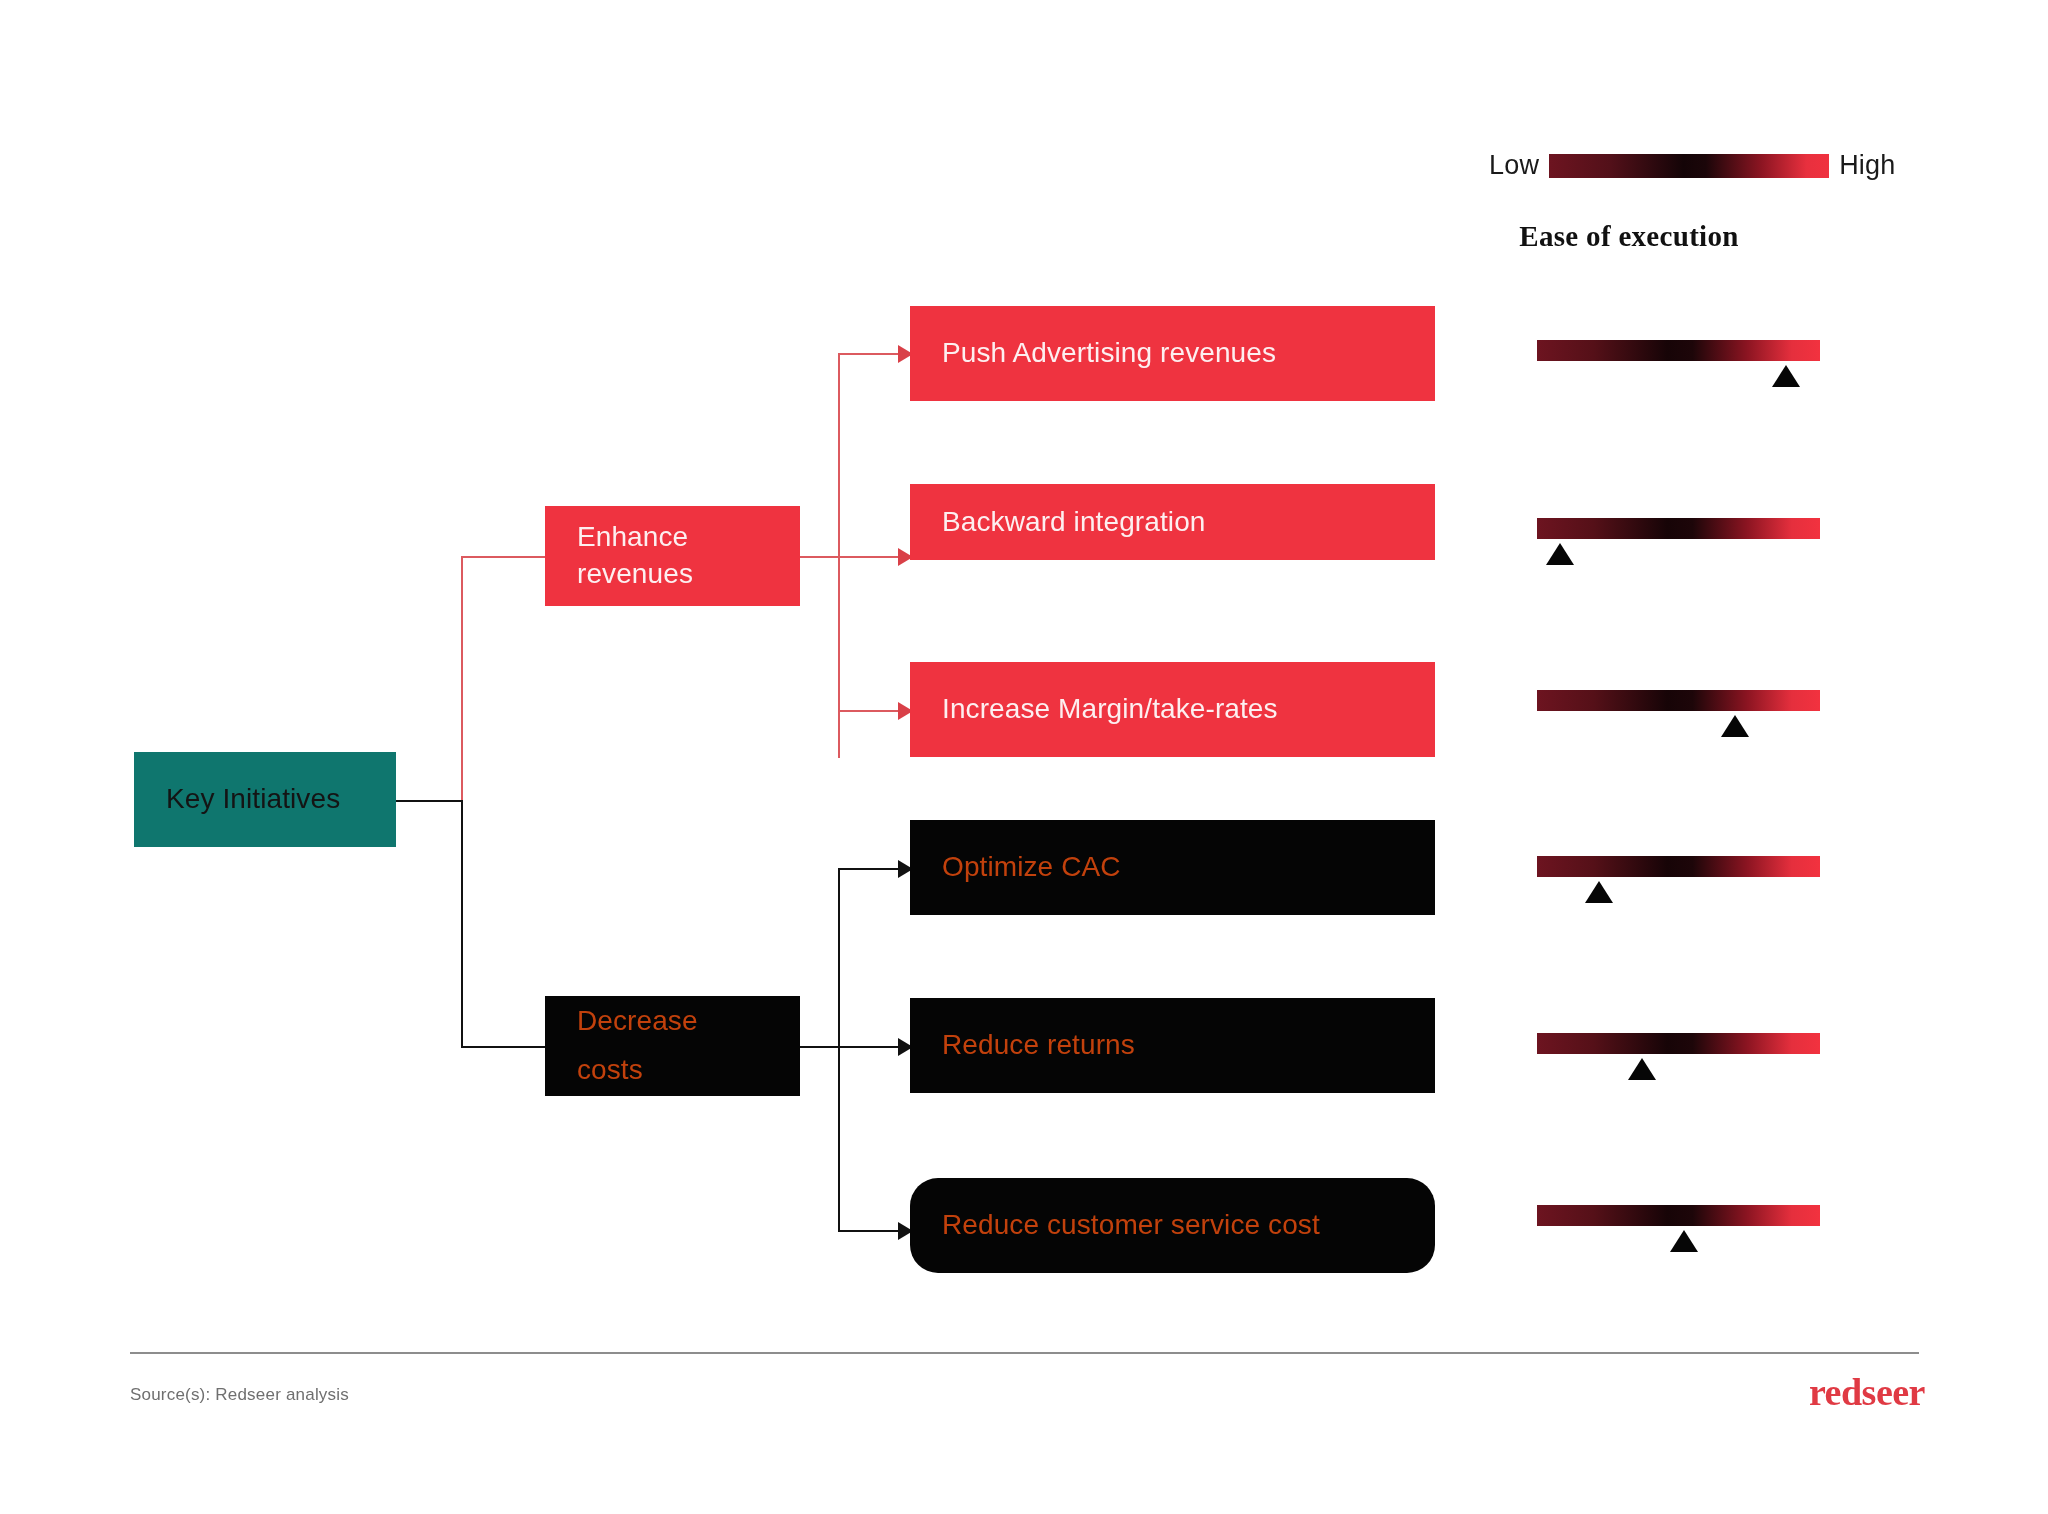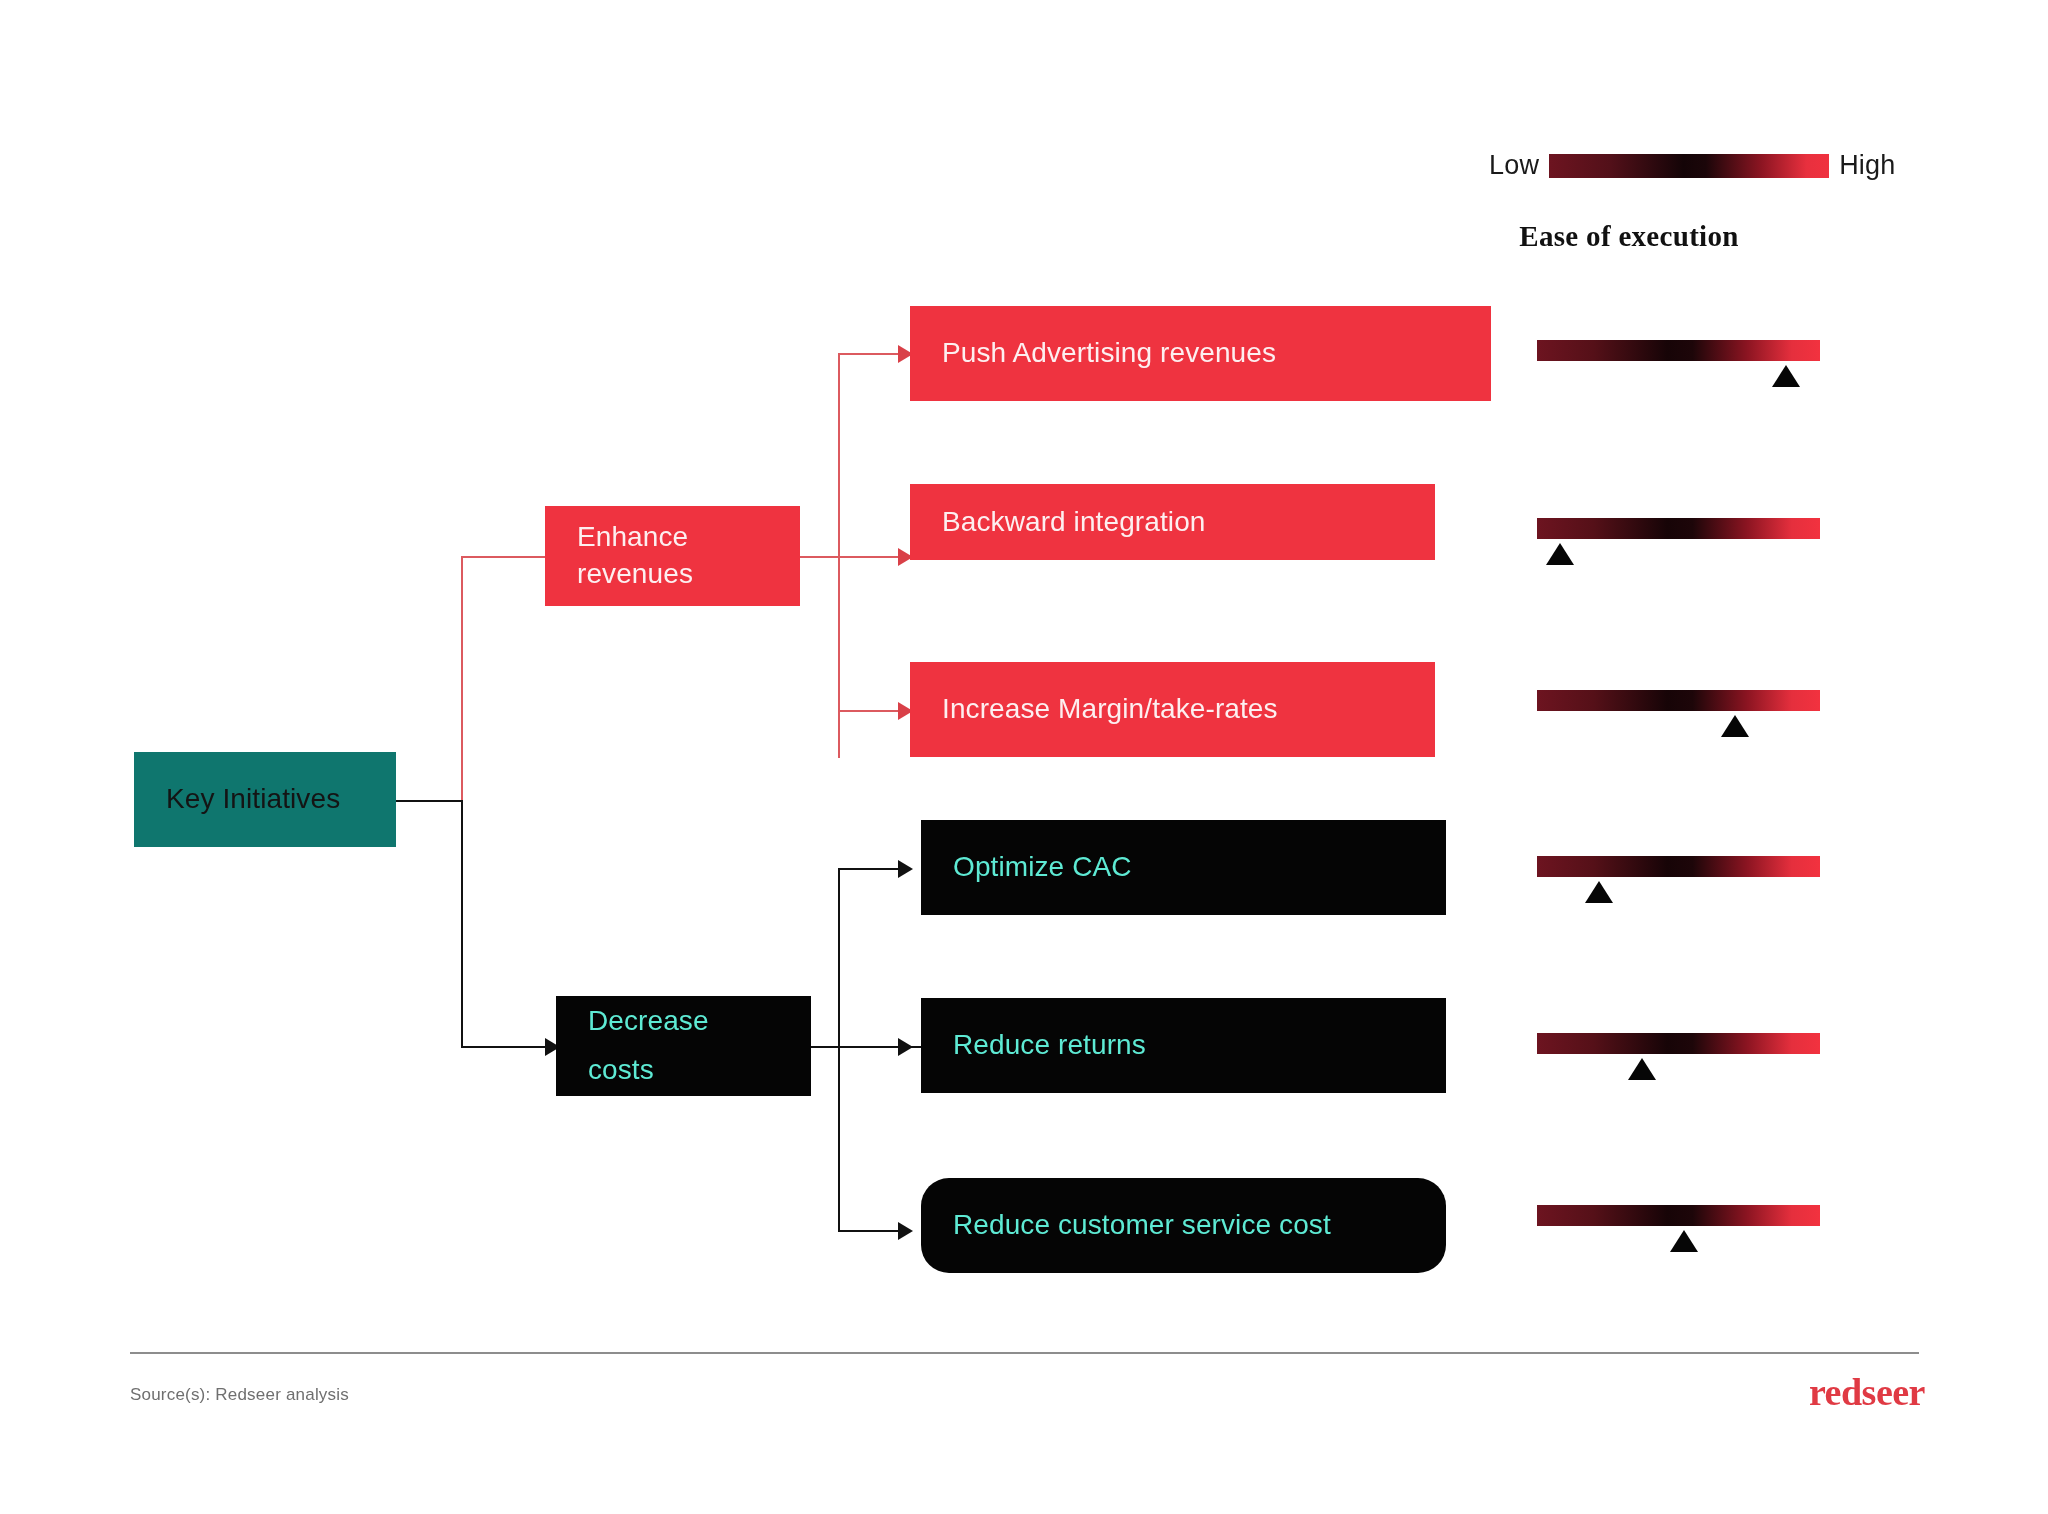--- a/index.html
+++ b/index.html
@@ -32,21 +32,21 @@
   
   .node {
     position: absolute;
     display: flex; flex-direction: column; justify-content: center;
     padding-left: 32px;
     font-size: 28px; line-height: 1.32;
     letter-spacing: .1px;
   }
   .node.root { background: #0f766e; color: #141414; }
   .node.red  { background: #ef3340; color: #fdeff0; }
-  .node.black{ background: #050505; color: #5eead4; margin-left: 11px; }
+  .node.black{ background: #050505; color: #c2410c; }
 
   
   .line { position: absolute; }
   .h-red  { background: #dc5a5f; height: 2px; }
   .v-red  { background: #dc5a5f; width: 2px; }
   .h-blk  { background: #111111; height: 2px; }
   .v-blk  { background: #111111; width: 2px; }
   .arrow {
     position: absolute; width: 0; height: 0;
     border-top: 9px solid transparent;
@@ -128,21 +128,21 @@
   <div class="node red" style="left:545px; top:506px; width:255px; height:100px;">
     <span>Enhance</span>
     <span>revenues</span>
   </div>
 
   <div class="node black" style="left:545px; top:996px; width:255px; height:100px;gap:12px;">
     <span>Decrease</span>
     <span>costs</span>
   </div>
 
-  <div class="node red" style="left:910px; top:306px; width:581px; height:95px;">
+  <div class="node red" style="left:910px; top:306px; width:525px; height:95px;">
     <span>Push Advertising revenues</span>
   </div>
   <div class="node red" style="left:910px; top:484px; width:525px; height:76px;">
     <span>Backward integration</span>
   </div>
   <div class="node red" style="left:910px; top:662px; width:525px; height:95px;">
     <span>Increase Margin/take-rates</span>
   </div>
   <div class="node black" style="left:910px; top:820px; width:525px; height:95px;">
     <span>Optimize CAC</span>

